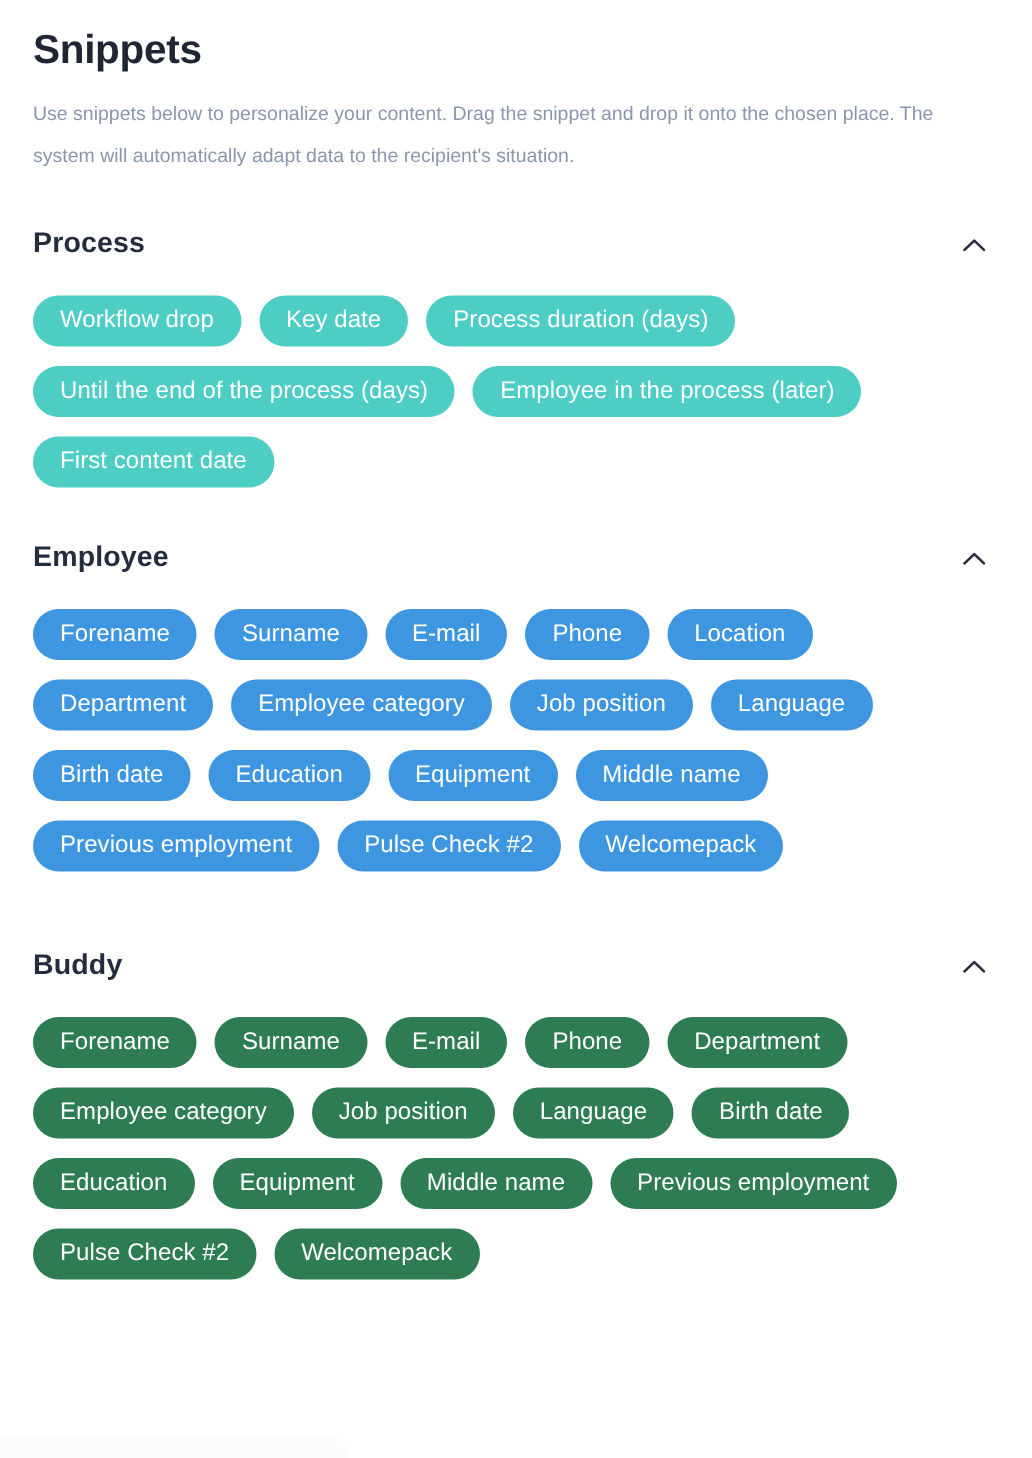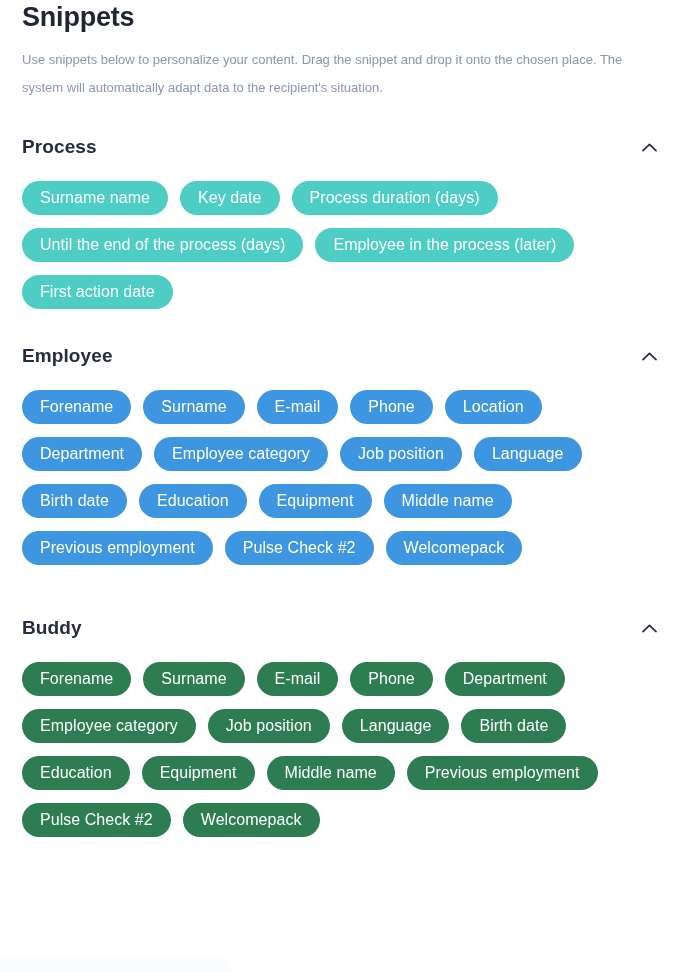--- a/index.html
+++ b/index.html
@@ -21,20 +21,21 @@
     position: relative;
     width: 688px;
     height: 972px;
     background: #ffffff;
     padding: 0 22px;
   }
 
   
   .page-title {
     margin: 0;
+    padding-top: 16px;
     font-size: 27px;
     line-height: 34px;
     font-weight: 700;
     letter-spacing: -0.2px;
     color: #1f2533;
   }
 
   .page-desc {
     margin: 12px 0 0 0;
     font-size: 13px;
@@ -134,26 +135,26 @@
   <div class="section section--process">
     <div class="section-head">
       <span class="section-title">Process</span>
       <span class="chevron">
         <svg width="15" height="9" viewBox="0 0 15 9" fill="none" aria-hidden="true">
           <path d="M1 7.6L7.5 1.4L14 7.6" stroke="#252c3d" stroke-width="1.7" stroke-linecap="round" stroke-linejoin="round"></path>
         </svg>
       </span>
     </div>
     <div class="pill-wrap">
-      <button class="pill pill--process">Surname name</button>
+      <button class="pill pill--process">Workflow drop</button>
       <button class="pill pill--process">Key date</button>
       <button class="pill pill--process">Process duration (days)</button>
       <button class="pill pill--process">Until the end of the process (days)</button>
       <button class="pill pill--process">Employee in the process (later)</button>
-      <button class="pill pill--process">First action date</button>
+      <button class="pill pill--process">First content date</button>
     </div>
   </div>
 
   <div class="section section--employee">
     <div class="section-head">
       <span class="section-title">Employee</span>
       <span class="chevron">
         <svg width="15" height="9" viewBox="0 0 15 9" fill="none" aria-hidden="true">
           <path d="M1 7.6L7.5 1.4L14 7.6" stroke="#252c3d" stroke-width="1.7" stroke-linecap="round" stroke-linejoin="round"></path>
         </svg>

